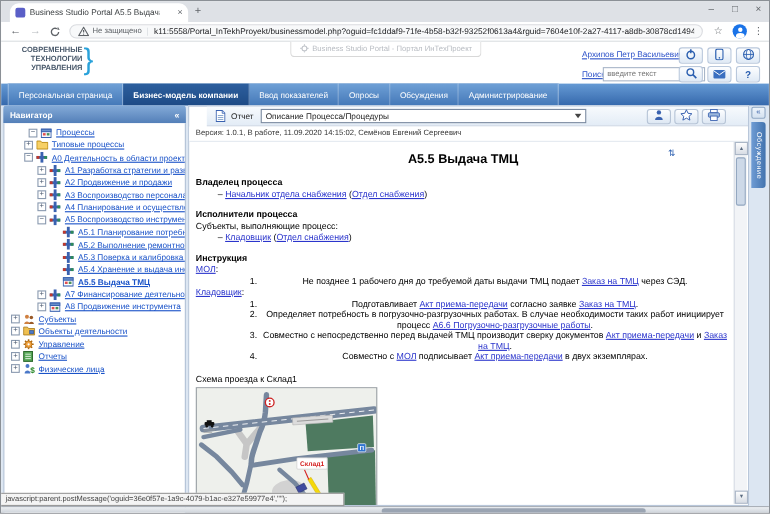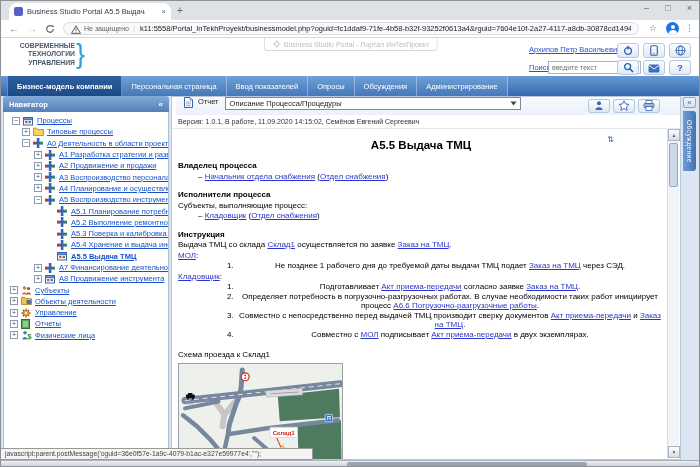--- a/index.html
+++ b/index.html
@@ -73,23 +73,23 @@
   .exp { width:8px; height:8px; border:1px solid #8a9ab0; background:#fff; font-size:7px; line-height:6px;
          text-align:center; color:#44536a; flex:0 0 auto; margin-right:3px; cursor:pointer; }
   .exp.hid { visibility:hidden; }
   .tic { width:11px; height:10px; flex:0 0 auto; margin-right:3px; display:inline-flex; align-items:center; }
   .tlnk { font-size:7.5px; color:#1952c8; text-decoration:underline; }
   .tlnk.sel { font-weight:bold; }
 
   
   .main-frame { position:absolute; left:170px; top:95px; width:510px; height:364px;
                 background:#fff; border:1px solid #b9c7da; }
-  .rtoolbar { position:absolute; left:4px; top:0; right:0; height:32px;
+  .rtoolbar { position:absolute; left:16px; top:0; right:0; height:18px;
               background:linear-gradient(#f7fafd,#e3ecf6); border-bottom:1px solid #c3cfde;
-              display:flex; }
+              display:flex; align-items:center; }
   .doc-ic { margin-left:8px; display:inline-flex; }
   .rt-label { font-size:7.5px; color:#222; margin:0 6px 0 5px; }
   .rsel { width:296px; height:13px; border:1px solid #7a8aa0; background:#fff; display:flex; align-items:center;
           font-size:7.5px; color:#222; padding-left:4px; cursor:pointer; }
   .rsel-caret { margin-left:auto; margin-right:3px; display:inline-flex; }
   .tbtn { position:absolute; top:2px; width:22px; height:14px; border:1px solid #b6c4d6; border-radius:3px;
           background:linear-gradient(#fdfeff,#dde7f3); display:flex; align-items:center; justify-content:center; cursor:pointer; }
   .version-row { position:absolute; left:0; top:18px; right:0; height:14px; background:#fff;
                  border-bottom:1px solid #e4e9f0; display:flex; align-items:center; }
   .version-txt { font-size:7px; color:#333; margin-left:6px; }
@@ -229,37 +229,37 @@
             <rect x="0.6" y="0.6" width="10.8" height="7.8" rx="1" fill="#3a6fc0"></rect>
             <path d="M0.6 1.2 L6 5 L11.4 1.2" fill="none" stroke="#fff" stroke-width="0.9"></path>
           </svg></span>
       </div>
     <div class="hbtn q" style="right:10px; top:22px;">
         <span>?</span>
       </div>
   </div>
 
   <div class="pnav" id="navtabs">
+      <div class="ntab">Персональная страница</div>
       <div class="ntab act">Бизнес-модель компании</div>
-      <div class="ntab">Персональная страница</div>
       <div class="ntab">Ввод показателей</div>
       <div class="ntab">Опросы</div>
       <div class="ntab">Обсуждения</div>
       <div class="ntab">Администрирование</div>
     </div>
 
   <div class="work-bg"></div>
 
   <div class="sidebar">
     <div class="side-head">
       <span>Навигатор</span>
       <span class="side-collapse">«</span>
     </div>
     <div class="tree-panel" id="tree">
-        <div class="trow" style="padding-left: 8px;">
+        <div class="trow" style="padding-left: 22px;">
           <span class="exp">−</span>
           <span class="tic">
             <svg width="10" height="10">
               <rect x="0.5" y="1.5" width="9" height="7.5" fill="#fff" stroke="#3a62b0"></rect>
               <rect x="0.5" y="1.5" width="9" height="2.2" fill="#6f94cc" stroke="#3a62b0"></rect>
               <rect x="2" y="5" width="2.5" height="2.2" fill="#e05050"></rect>
               <rect x="5.5" y="5" width="2.5" height="2.2" fill="#4a8f5a"></rect>
             </svg>
           </span>
           <a href="#" class="tlnk">Процессы</a>
@@ -546,21 +546,20 @@
     </div>
 
     <div class="doc">
       <div class="doc-title">А5.5 Выдача ТМЦ</div>
       <div class="h3">Владелец процесса</div>
       <div class="dash-line">–   <a href="#" class="cl">Начальник отдела снабжения</a> (<a href="#" class="cl">Отдел снабжения</a>)</div>
       <div class="h3">Исполнители процесса</div>
       <div class="plain-line">Субъекты, выполняющие процесс:</div>
       <div class="dash-line">–   <a href="#" class="cl">Кладовщик</a> (<a href="#" class="cl">Отдел снабжения</a>)</div>
       <div class="h3">Инструкция</div>
-      <div class="plain-line">Выдача ТМЦ со склада <a href="#" class="cl">Склад1</a> осуществляется по заявке <a href="#" class="cl">Заказ на ТМЦ</a>.</div>
       <div class="plain-line"><a href="#" class="cl">МОЛ</a>:</div>
       <ol class="inst">
           <li>Не позднее 1 рабочего дня до требуемой даты выдачи ТМЦ подает <a href="#" class="cl">Заказ на ТМЦ</a> через СЭД.</li>
         </ol>
       <div class="plain-line"><a href="#" class="cl">Кладовщик</a>:</div>
       <ol class="inst">
           <li>Подготавливает <a href="#" class="cl">Акт приема-передачи</a> согласно заявке <a href="#" class="cl">Заказ на ТМЦ</a>.</li>
           <li>Определяет потребность в погрузочно-разгрузочных работах.  В случае необходимости таких работ инициирует процесс <a href="#" class="cl">А6.6 Погрузочно-разгрузочные работы</a>.</li>
           <li>Совместно с непосредственно перед выдачей ТМЦ производит сверку документов <a href="#" class="cl">Акт приема-передачи</a> и <a href="#" class="cl">Заказ на ТМЦ</a>.</li>
           <li>Совместно с <a href="#" class="cl">МОЛ</a> подписывает <a href="#" class="cl">Акт приема-передачи</a> в двух экземплярах.</li>

